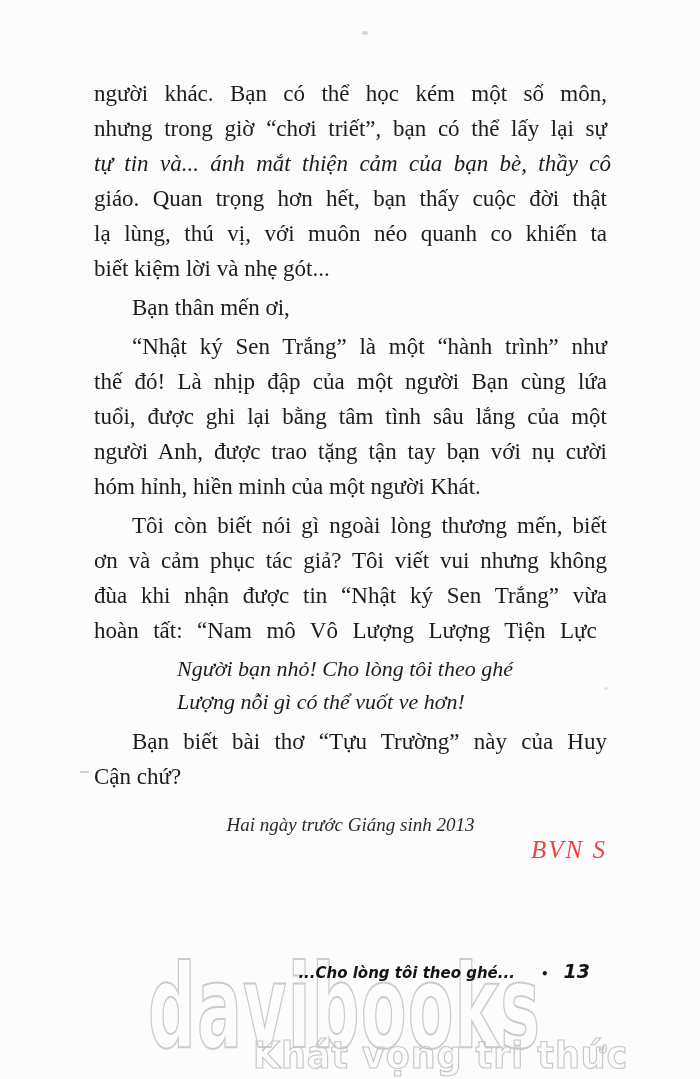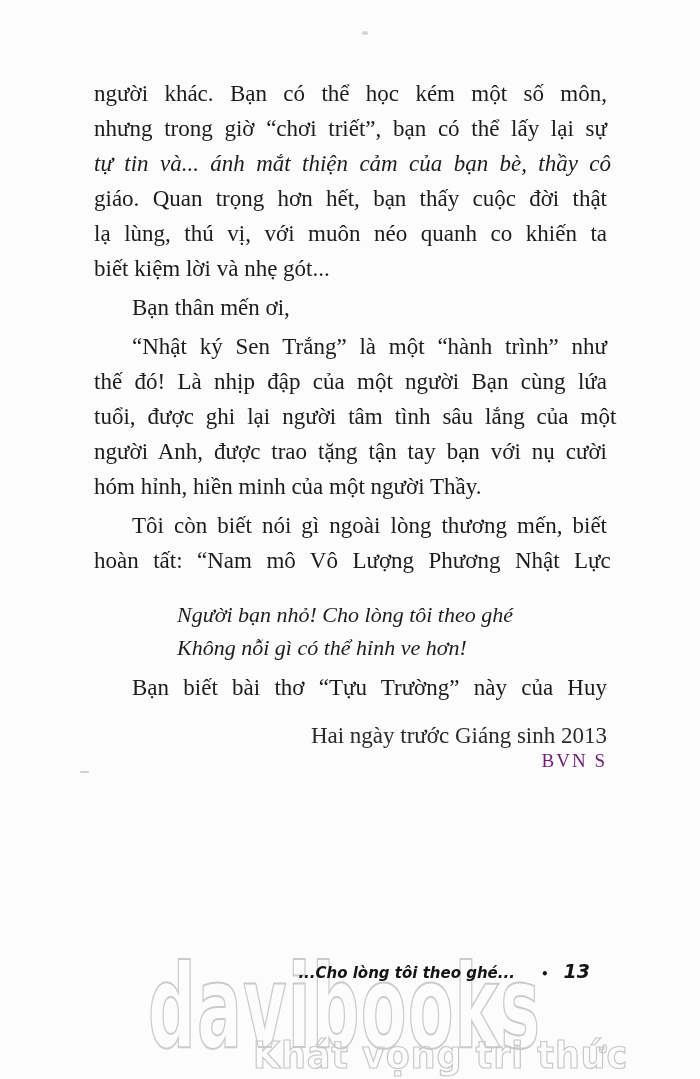--- a/index.html
+++ b/index.html
@@ -6,28 +6,28 @@
   #page{
     position:relative;width:700px;height:1079px;margin:0 auto;
     background:#fcfcfc;overflow:hidden;
     font-family:"Liberation Serif",serif;color:#1c1c1c;
   }
   
   #text-col{position:absolute;left:94px;top:76px;width:513px;z-index:2;}
   .para{margin:0 0 4px 0;}
   .bline{display:block;height:35px;line-height:35px;white-space:nowrap;font-size:23px;}
   .bline.ind{padding-left:38px;}
-  .poem{margin:20px 0 6px 0;}
+  .poem{margin:4px 0 6px 0;}
   .poem-line{display:block;height:33px;line-height:33px;padding-left:83px;
              font-style:italic;font-size:22px;white-space:nowrap;}
   .para.gap-lg{margin-top:4px;}
   
   #signature{margin-top:18px;text-align:right;}
-  .sig-date{display:block;font-size:23px;line-height:26px;color:#2a2a2a;}
-  .sig-author{display:block;font-size:19px;line-height:24px;letter-spacing:2px;color:#701a75;}
+  .sig-date{display:block;font-style:italic;font-size:19px;line-height:26px;color:#2a2a2a;text-align:center;}
+  .sig-author{display:block;font-size:25px;line-height:24px;letter-spacing:2px;color:#ef4444;font-style:italic;}
   
   #footer{
     position:absolute;top:958px;right:110px;z-index:3;white-space:nowrap;
     font-family:"DejaVu Sans",sans-serif;font-style:italic;font-weight:bold;
     font-size:15px;line-height:26px;color:#141414;
   }
   #footer .pg-bullet{font-size:12px;margin-left:26px;font-style:normal;}
   #footer .pg-num{font-size:19px;margin-left:15px;}
   
   .wm{position:absolute;z-index:1;font-family:"DejaVu Sans",sans-serif;font-weight:bold;
@@ -66,37 +66,40 @@
       <div class="bline"><span class="jfit jlast">biết kiệm lời và nhẹ gót...</span></div>
     </div>
 
     <div class="para">
       <div class="bline ind"><span class="jfit jlast">Bạn thân mến ơi,</span></div>
     </div>
 
     <div class="para">
       <div class="bline ind"><span class="jfit" style="word-spacing: 7.03px;">“Nhật ký Sen Trắng” là một “hành trình” như</span></div>
       <div class="bline"><span class="jfit" style="word-spacing: 6.58px;">thế đó! Là nhịp đập của một người Bạn cùng lứa</span></div>
-      <div class="bline"><span class="jfit" style="word-spacing: 6.23px;">tuổi, được ghi lại người tâm tình sâu lắng của một</span></div>
+      <div class="bline"><span class="jfit" style="word-spacing: 6.23px;">tuổi, được ghi lại bằng tâm tình sâu lắng của một</span></div>
       <div class="bline"><span class="jfit" style="word-spacing: 5.2px;">người Anh, được trao tặng tận tay bạn với nụ cười</span></div>
-      <div class="bline"><span class="jfit jlast">hóm hỉnh, hiền minh của một người Thầy.</span></div>
+      <div class="bline"><span class="jfit jlast">hóm hỉnh, hiền minh của một người Khát.</span></div>
     </div>
 
     <div class="para">
       <div class="bline ind"><span class="jfit" style="word-spacing: 4.33px;">Tôi còn biết nói gì ngoài lòng thương mến, biết</span></div>
-      <div class="bline"><span class="jfit" style="word-spacing: 8.71px;">hoàn tất: “Nam mô Vô Lượng Phương Nhật Lực</span></div>
+      <div class="bline"><span class="jfit" style="word-spacing: 5.06px;">ơn và cảm phục tác giả? Tôi viết vui nhưng không</span></div>
+      <div class="bline"><span class="jfit" style="word-spacing: 8.09px;">đùa khi nhận được tin “Nhật ký Sen Trắng” vừa</span></div>
+      <div class="bline"><span class="jfit" style="word-spacing: 8.71px;">hoàn tất: “Nam mô Vô Lượng Lượng Tiện Lực</span></div>
     </div>
 
     <div class="poem">
       <div class="poem-line">Người bạn nhỏ! Cho lòng tôi theo ghé</div>
-      <div class="poem-line">Không nỗi gì có thể hỉnh ve hơn!</div>
+      <div class="poem-line">Lượng nỗi gì có thể vuốt ve hơn!</div>
     </div>
 
     <div class="para gap-lg">
       <div class="bline ind"><span class="jfit" style="word-spacing: 8.5px;">Bạn biết bài thơ “Tựu Trường” này của Huy</span></div>
+      <div class="bline"><span class="jfit jlast">Cận chứ?</span></div>
     </div>
 
     <div id="signature">
       <span class="sig-date">Hai ngày trước Giáng sinh 2013</span>
       <span class="sig-author">BVN S</span>
     </div>
 
   </div>
 
   <div id="footer">

